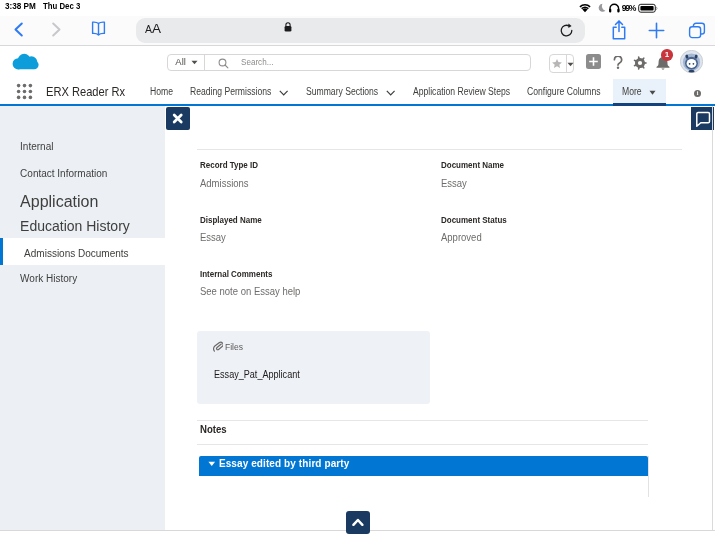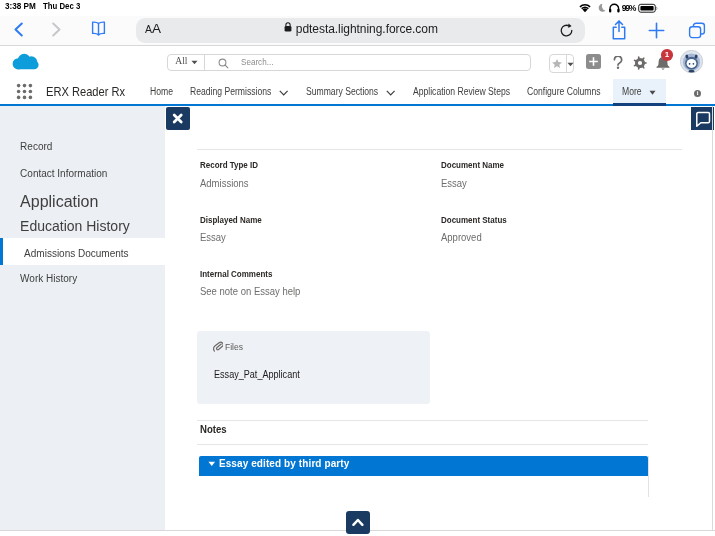--- a/index.html
+++ b/index.html
@@ -36,21 +36,20 @@
     </svg>
   <svg class="abs" style="left:91px;top:21px;" width="15" height="16" viewBox="0 0 15 16">
     <path d="M7.5 2.6 C6.2 1.3 4.2 1.0 1.6 1.2 L1.6 12.4 C4.2 12.2 6.2 12.6 7.5 13.9 C8.8 12.6 10.8 12.2 13.4 12.4 L13.4 1.2 C10.8 1.0 8.8 1.3 7.5 2.6 Z M7.5 2.6 L7.5 13.9" stroke="#2f7bf3" stroke-width="1.4" fill="none" stroke-linejoin="round"></path>
   </svg>
   <div class="abs" style="left:136px;top:17.5px;width:449px;height:25px;background:#e9eaec;border-radius:9px;"></div>
   <div class="abs" style="left:145px;top:22.3px;font-size:13.5px;color:#1c1c1e;"><span style="font-size:10.5px;">A</span>A</div>
   <svg class="abs" style="left:284px;top:22.4px;" width="8" height="10" viewBox="0 0 8 10">
       <rect x="0.6" y="3.9" width="6.8" height="5.6" rx="1.3" fill="#1c1c1e"></rect>
       <path d="M1.9 4.1 L1.9 2.8 A2.1 2.1 0 0 1 6.1 2.8 L6.1 4.1" stroke="#1c1c1e" stroke-width="1.1" fill="none"></path>
     </svg>
-  <div class="abs" style="left:295.8px;top:23px;font-size:12px;color:#1c1c1e;letter-spacing:-.05px;">pdtesta.lightning.force.com</div>
   <svg class="abs" style="left:559px;top:23px;" width="15" height="15" viewBox="0 0 15 15">
     <path d="M12.8 7.5 A5.3 5.3 0 1 1 10.0 2.9" stroke="#1c1c1e" stroke-width="1.3" fill="none" stroke-linecap="round"></path>
     <path d="M9.4 0.6 L12.6 2.9 L9.4 5.1 Z" fill="#1c1c1e"></path>
   </svg>
   <svg class="abs" style="left:611px;top:20px;" width="16" height="21" viewBox="0 0 16 21">
     <path d="M8 1.3 L8 11.5" stroke="#2f7bf3" stroke-width="1.5" stroke-linecap="round"></path>
     <path d="M4.5 4.5 L8 1.1 L11.5 4.5" stroke="#2f7bf3" stroke-width="1.5" fill="none" stroke-linecap="round" stroke-linejoin="round"></path>
     <path d="M5.2 7.2 L2.3 7.2 L2.3 18.7 L13.7 18.7 L13.7 7.2 L10.8 7.2" stroke="#2f7bf3" stroke-width="1.5" fill="none" stroke-linecap="round" stroke-linejoin="round"></path>
   </svg>
   <svg class="abs" style="left:648px;top:22px;" width="17" height="17" viewBox="0 0 17 17">
@@ -63,21 +62,21 @@
 
   <svg class="abs" style="left:11px;top:53px;" width="28" height="18" viewBox="0 0 28 18">
     <circle cx="7.2" cy="10.8" r="5.6" fill="#0d9dda"></circle>
     <circle cx="13.2" cy="7.2" r="6.4" fill="#0d9dda"></circle>
     <circle cx="20.4" cy="9.0" r="5.8" fill="#0d9dda"></circle>
     <circle cx="23.2" cy="11.8" r="4.4" fill="#0d9dda"></circle>
     <rect x="5.5" y="9.5" width="19" height="6.8" rx="3.4" fill="#0d9dda"></rect>
   </svg>
   <div class="abs" style="left:167px;top:53.9px;width:364px;height:17px;background:#fff;border:1px solid #d9d7d5;border-radius:4px;"></div>
   <div class="abs" style="left:167px;top:53.9px;width:38px;height:17px;border-right:1px solid #d9d7d5;"></div>
-  <div class="abs" style="left:175.3px;top:57.2px;font-size:9.5px;color:#514f4d;font-family:Liberation Serif, serif;">All</div>
+  <div class="abs" style="left:175.3px;top:57.2px;font-size:9.5px;color:#514f4d;">All</div>
   <svg class="abs" style="left:191.3px;top:60px;" width="7" height="5" viewBox="0 0 7 5">
       <path d="M0.5 0.8 L3.5 4.2 L6.5 0.8 Z" fill="#514f4d"></path>
     </svg>
   <svg class="abs" style="left:218px;top:58px;" width="11" height="11" viewBox="0 0 11 11">
       <circle cx="4.5" cy="4.5" r="3.4" stroke="#8e8c8a" stroke-width="1.1" fill="none"></circle>
       <path d="M7 7 L9.9 9.9" stroke="#8e8c8a" stroke-width="1.1" stroke-linecap="round"></path>
     </svg>
   <div class="abs" style="left:241.3px;top:57.7px;font-size:9px;color:#8e8c8a;transform:scaleX(.9);transform-origin:0 50%;">Search...</div>
 
   <div class="abs" style="left:549.4px;top:53.6px;width:25.1px;height:19.7px;background:#fff;border:1px solid #d9d7d5;border-radius:4px;"></div>
@@ -154,21 +153,21 @@
   <div class="abs" style="left:622px;top:86.9px;font-size:10px;color:#3e3e3c;transform:scaleX(.86);transform-origin:0 50%;">More</div>
   <svg class="abs" style="left:649px;top:89.8px;" width="7" height="5.5" viewBox="0 0 7 5.5">
       <path d="M0.5 0.7 L3.5 4.7 L6.5 0.7 Z" fill="#4a4a48"></path>
     </svg>
   <div class="abs" style="left:694px;top:90px;width:7.4px;height:7.4px;background:#6e6c6a;border-radius:50%;color:#fff;font-size:6px;font-weight:700;text-align:center;line-height:7.4px;font-family:'Liberation Serif',serif;">i</div>
   <div class="abs" style="left:0;top:103.5px;width:715px;height:2.5px;background:#0176d3;"></div>
   <div class="abs" style="left:612.6px;top:103.3px;width:53.4px;height:2.7px;background:#15427c;"></div>
 
   <div class="abs" style="left:0;top:106px;width:715px;height:423px;background:#fff;"></div>
   <div class="abs" style="left:0;top:106px;width:165px;height:423.6px;background:#ecf0f5;"></div>
-  <div class="abs" style="left:20.1px;top:142px;font-size:10px;color:#3e3e3c;">Record</div>
+  <div class="abs" style="left:20.1px;top:142px;font-size:10px;color:#3e3e3c;">Internal</div>
   <div class="abs" style="left:20.1px;top:168.6px;font-size:10px;color:#3e3e3c;">Contact Information</div>
   <div class="abs" style="left:20.1px;top:194.2px;font-size:16px;color:#3e3e3c;">Application</div>
   <div class="abs" style="left:20.1px;top:218.8px;font-size:14px;color:#3e3e3c;">Education History</div>
   <div class="abs" style="left:0px;top:238px;width:165px;height:27.3px;background:#fff;"></div>
   <div class="abs" style="left:0px;top:238px;width:3.3px;height:27.3px;background:#0176d3;"></div>
   <div class="abs" style="left:24.1px;top:248.6px;font-size:10px;color:#3e3e3c;">Admissions Documents</div>
   <div class="abs" style="left:20.1px;top:273.6px;font-size:10px;color:#3e3e3c;">Work History</div>
 
   <div class="abs" style="left:166.3px;top:106.8px;width:23.4px;height:23.1px;background:#1b3a61;border-radius:2px;"></div>
   <svg class="abs" style="left:166.3px;top:106.8px;" width="23.4" height="23.1" viewBox="0 0 23.4 23.1">

